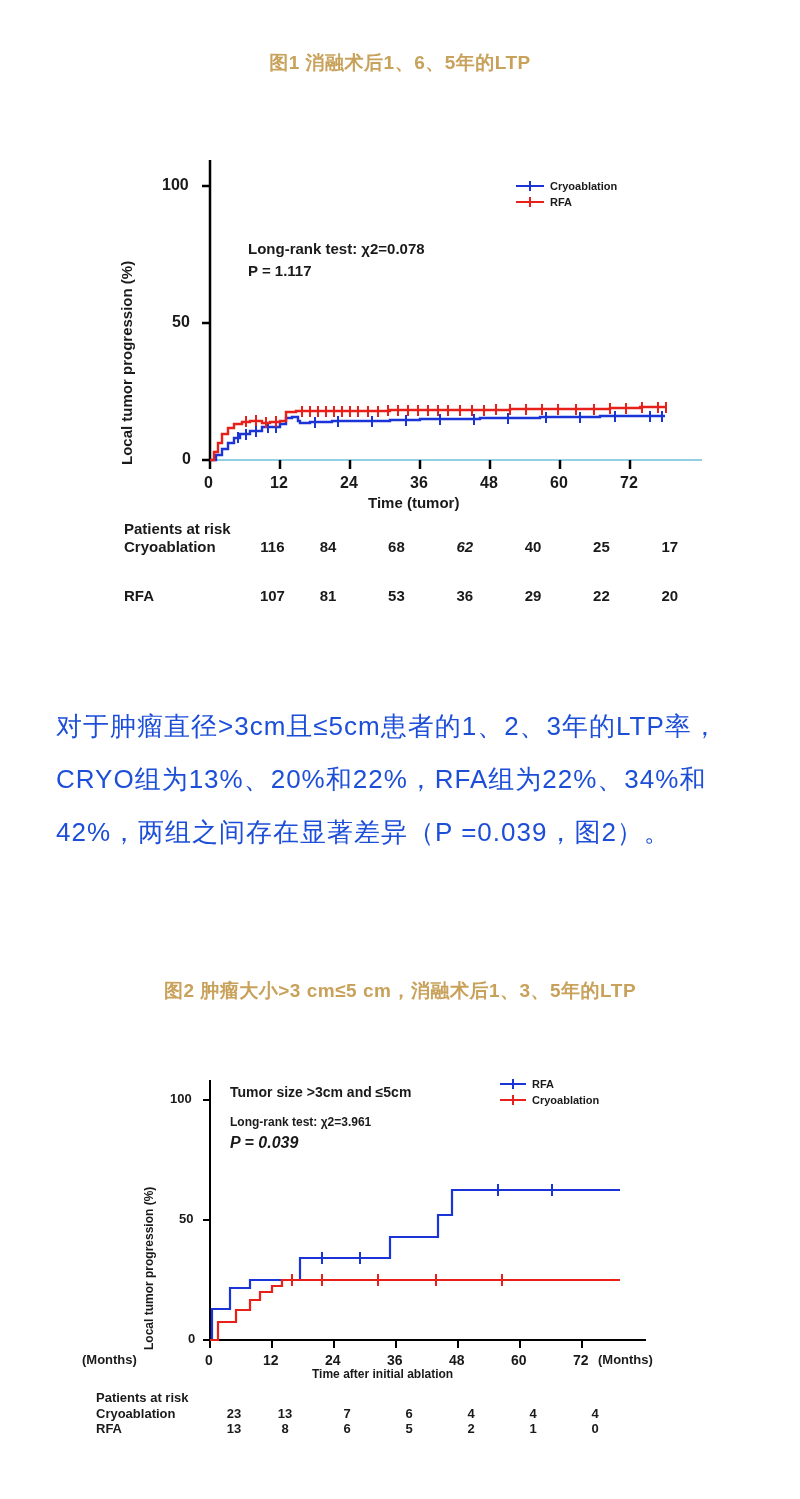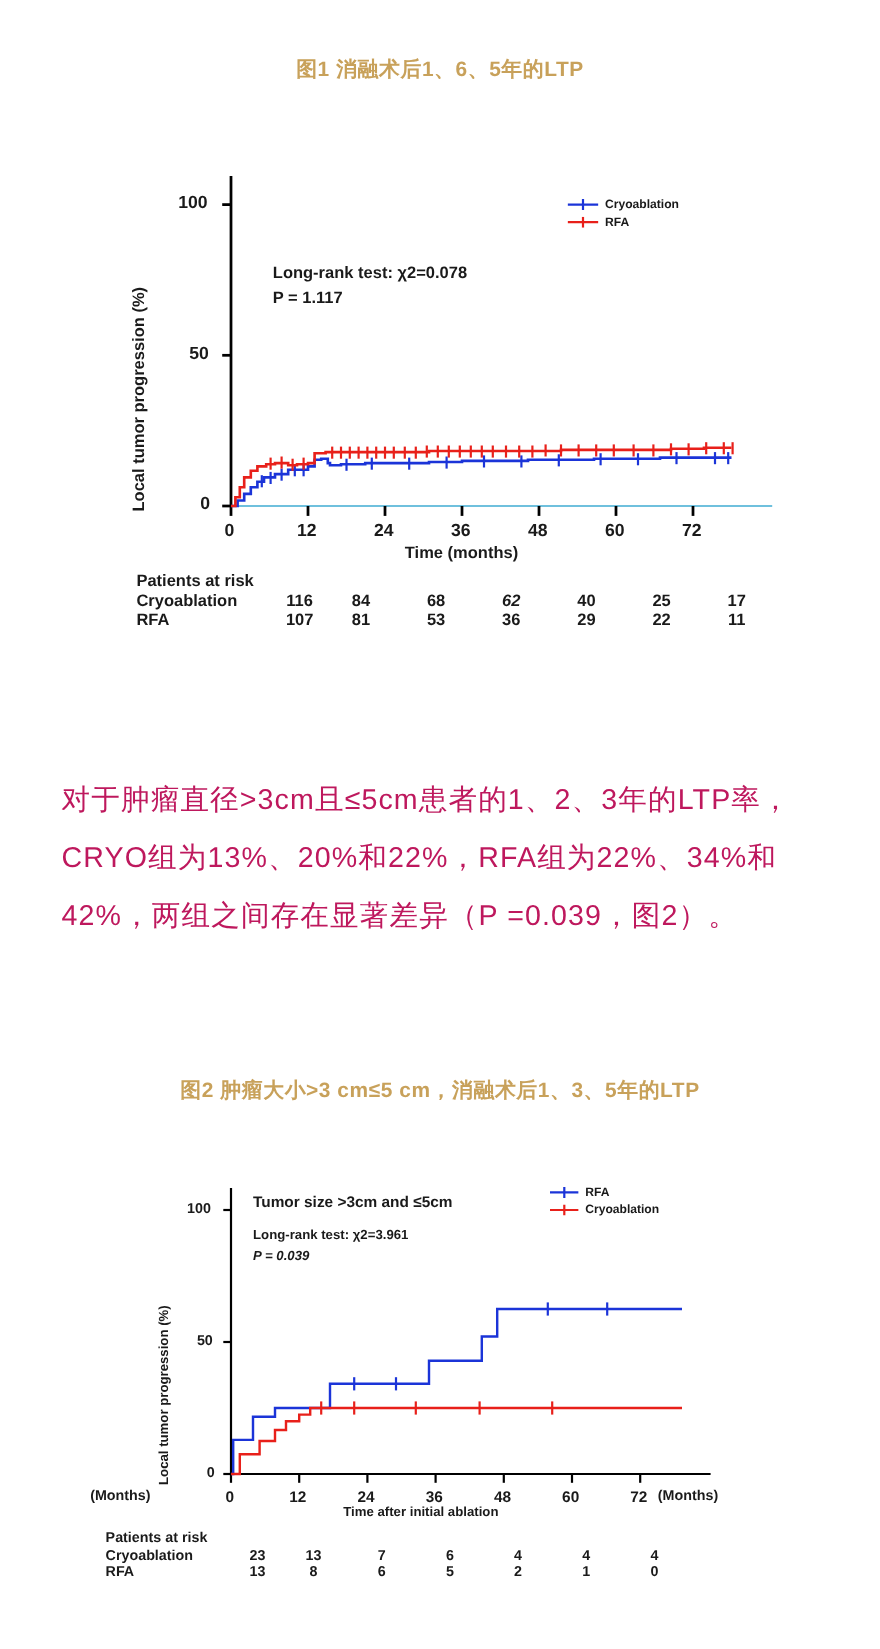--- a/index.html
+++ b/index.html
@@ -38,21 +38,21 @@
 
   .risk-table{position:absolute;font-weight:bold;}
   .risk-title{font-size:15px;margin-bottom:1px;}
   .risk-row{display:flex;align-items:baseline;}
   .risk-name{font-size:15px;}
   .risk-cell{font-size:15px;text-align:center;}
 
   
   #para{
     position:absolute;left:56px;top:700px;width:700px;
-    font-size:26px;line-height:53px;color:#be185d;
+    font-size:26px;line-height:53px;color:#1d4ed8;
     letter-spacing:1px;
   }
 </style>
 </head>
 <body>
 
 <div id="caption1" class="fig-caption">图1 消融术后1、6、5年的LTP</div>
 
 <div id="fig1">
   <div class="plot-wrap">
@@ -145,21 +145,21 @@
     <div class="tick-label" style="left:52px;top:46px;font-size:16px;">100</div>
 
     <div class="tick-label" style="left:94px;top:344px;font-size:16px;">0</div>
     <div class="tick-label" style="left:160px;top:344px;font-size:16px;">12</div>
     <div class="tick-label" style="left:230px;top:344px;font-size:16px;">24</div>
     <div class="tick-label" style="left:300px;top:344px;font-size:16px;">36</div>
     <div class="tick-label" style="left:370px;top:344px;font-size:16px;">48</div>
     <div class="tick-label" style="left:440px;top:344px;font-size:16px;">60</div>
     <div class="tick-label" style="left:510px;top:344px;font-size:16px;">72</div>
 
-    <div class="axis-title" style="left:258px;top:364px;font-size:15px;">Time (months)</div>
+    <div class="axis-title" style="left:258px;top:364px;font-size:15px;">Time (tumor)</div>
 
     <div class="annot" style="left:138px;top:110px;font-size:15px;">Long-rank test:  χ2=0.078</div>
     <div class="annot" style="left:138px;top:132px;font-size:15px;">P = 1.117</div>
 
     <div style="position:absolute;left:406px;top:50px;">
       <div class="legend-row">
         <svg width="28" height="10">
           <line x1="0" y1="5" x2="28" y2="5" stroke="#1b34d8" stroke-width="2"></line>
           <line x1="14" y1="0" x2="14" y2="10" stroke="#1b34d8" stroke-width="2"></line>
         </svg>
@@ -185,23 +185,23 @@
         <span class="risk-cell" style="width:70px;">40</span>
         <span class="risk-cell" style="width:70px;">25</span>
         <span class="risk-cell" style="width:70px;">17</span>
       </div>
       <div class="risk-row">
         <span class="risk-name" style="width:130px;">RFA</span>
         <span class="risk-cell" style="width:44px;">107</span>
         <span class="risk-cell" style="width:70px;">81</span>
         <span class="risk-cell" style="width:70px;">53</span>
         <span class="risk-cell" style="width:70px;">36</span>
-        <span class="risk-cell" style="width:70px;">29</span>
+        <span class="risk-cell" style="width:70px;margin-top:32px;">29</span>
         <span class="risk-cell" style="width:70px;">22</span>
-        <span class="risk-cell" style="width:70px;">11</span>
+        <span class="risk-cell" style="width:70px;">20</span>
       </div>
     </div>
   </div>
 </div>
 
 <div id="para">对于肿瘤直径&gt;3cm且≤5cm患者的1、2、3年的LTP率，CRYO组为13%、20%和22%，RFA组为22%、34%和42%，两组之间存在显著差异（P =0.039，图2）。</div>
 
 <div id="caption2" class="fig-caption">图2 肿瘤大小&gt;3 cm≤5 cm，消融术后1、3、5年的LTP</div>
 
 <div id="fig2">
@@ -255,21 +255,21 @@
     <div class="tick-label" style="left:451px;top:302px;font-size:14px;">60</div>
     <div class="tick-label" style="left:513px;top:302px;font-size:14px;">72</div>
 
     <div class="tick-label" style="left:22px;top:302px;font-size:13px;">(Months)</div>
     <div class="tick-label" style="left:538px;top:302px;font-size:13px;">(Months)</div>
 
     <div class="axis-title" style="left:252px;top:317px;font-size:12px;">Time after initial  ablation</div>
 
     <div class="annot" style="left:170px;top:34px;font-size:14px;">Tumor size &gt;3cm and ≤5cm</div>
     <div class="annot" style="left:170px;top:65px;font-size:12px;">Long-rank test: χ2=3.961</div>
-    <div class="annot" style="left:170px;top:84px;font-size:12px;font-style:italic;">P = 0.039</div>
+    <div class="annot" style="left:170px;top:84px;font-size:16px;font-style:italic;">P = 0.039</div>
 
     <div style="position:absolute;left:440px;top:28px;">
       <div class="legend-row">
         <svg width="26" height="10">
           <line x1="0" y1="5" x2="26" y2="5" stroke="#1b34d8" stroke-width="2"></line>
           <line x1="13" y1="0" x2="13" y2="10" stroke="#1b34d8" stroke-width="2"></line>
         </svg>
         <span class="legend-label">RFA</span>
       </div>
       <div class="legend-row">

